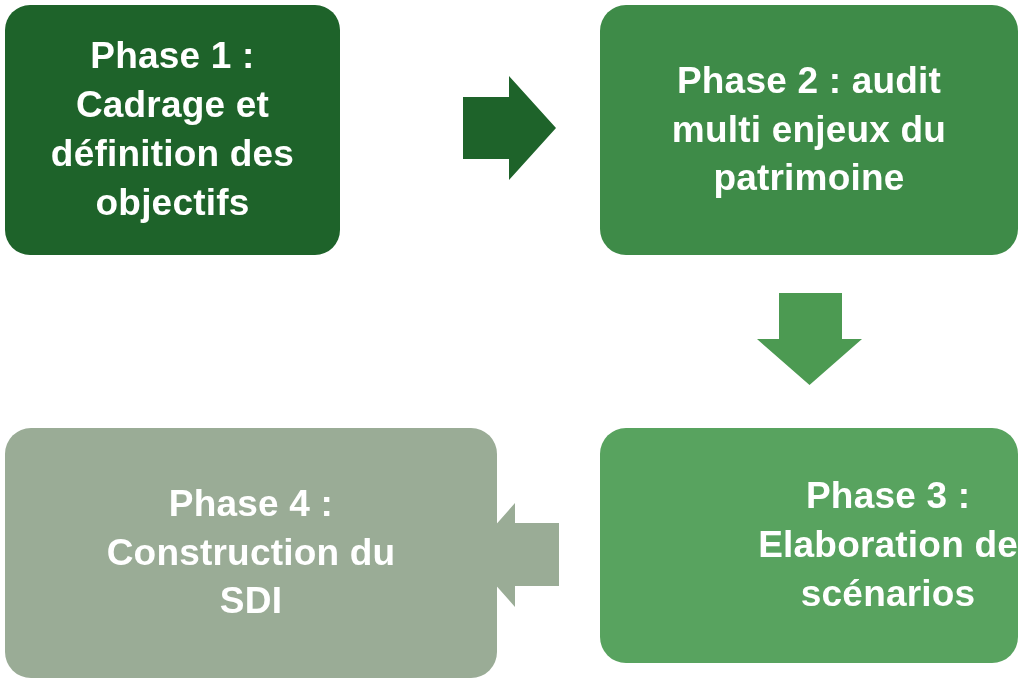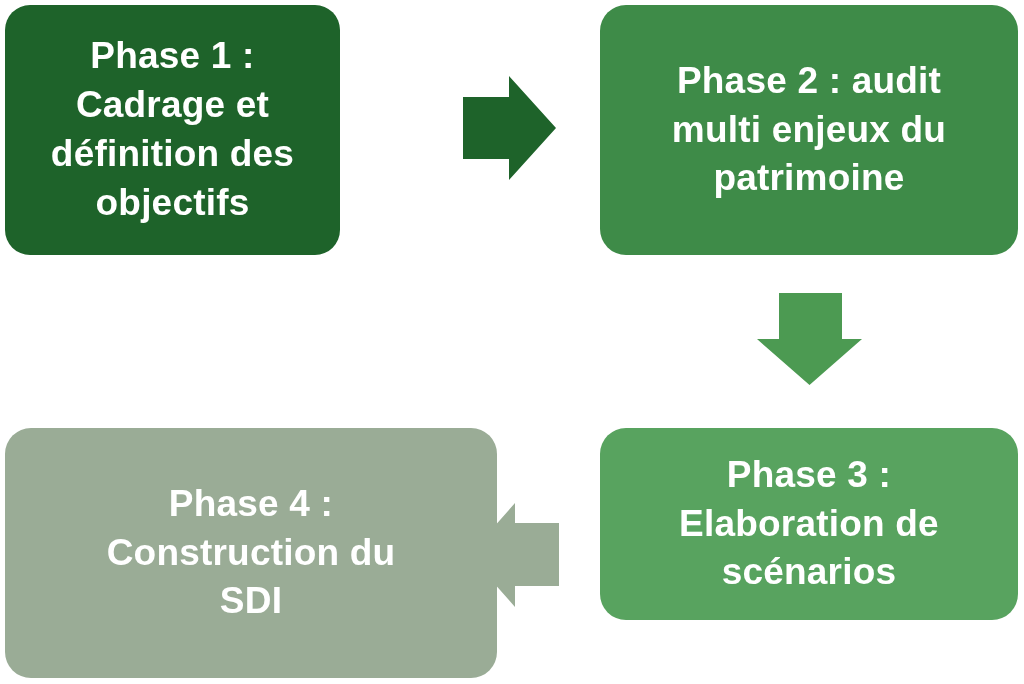--- a/index.html
+++ b/index.html
@@ -26,21 +26,21 @@
   .phase-label {
     color: #ffffff;
     font-size: 37px;
     font-weight: bold;
     line-height: 1.32;
     white-space: pre-line;
     letter-spacing: 0.2px;
   }
   .phase-1 { left: 5px;   top: 5px;   width: 335px; height: 250px; border-radius: 25px; }
   .phase-2 { left: 600px; top: 5px;   width: 418px; height: 250px; }
-  .phase-3 { left: 600px; top: 428px; width: 418px; height: 192px; }
+  .phase-3 { left: 600px; top: 428px; width: 418px; height: 235px; justify-content: flex-end; }
   .phase-4 { left: 5px;   top: 428px; width: 492px; height: 250px; }
 
   .arrow { position: absolute; }
   .arrow-right { left: 463px; top: 76px;  width: 93px;  height: 104px; }
   .arrow-down  { left: 757px; top: 293px; width: 105px; height: 92px;  }
   .arrow-left  { left: 469px; top: 503px; width: 90px;  height: 104px; }
   .arrow svg { display: block; width: 100%; height: 100%; }
 </style>
 </head>
 <body>

